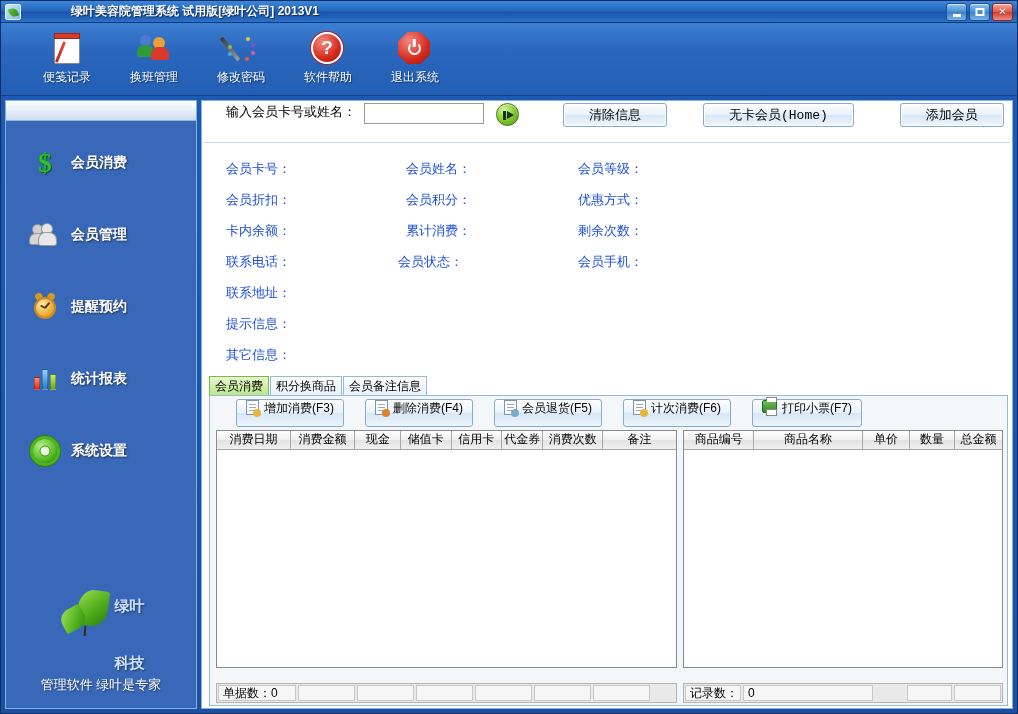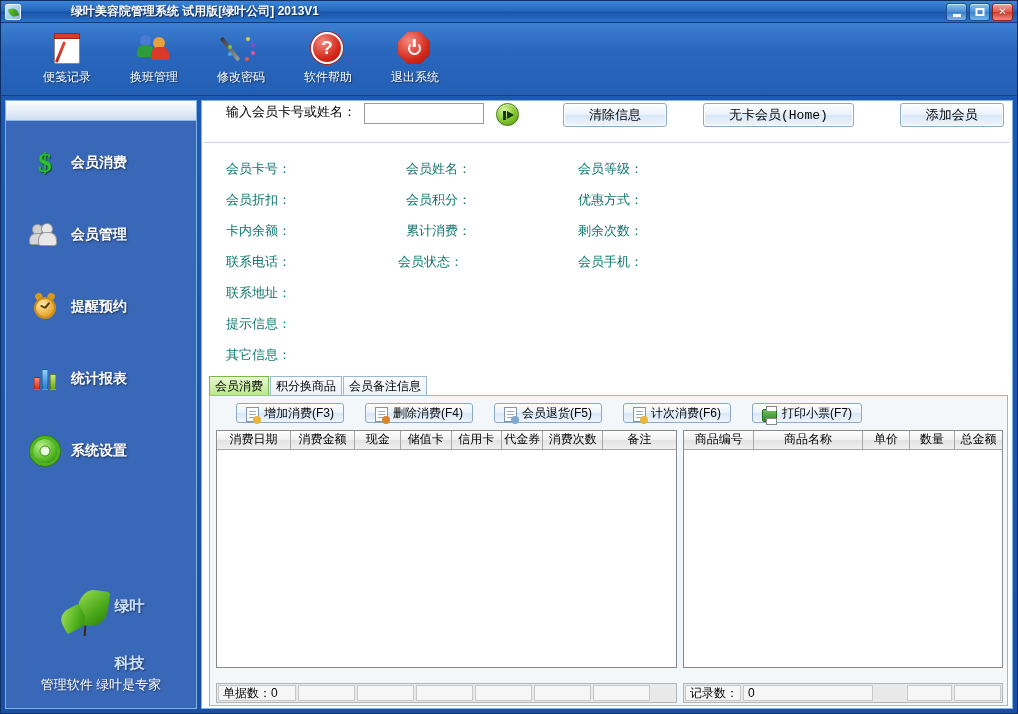--- a/index.html
+++ b/index.html
@@ -236,21 +236,21 @@
   .btn-nocard { margin-left: 28px; font-family: Liberation Mono, monospace; }
   .btn-addmem { margin-left: 38px; }
 
   
   .info-area { flex: 0 0 auto; padding: 10px 0 4px 22px; }
   .info-row { display: flex; height: 31px; align-items: center; }
   .info-cell { display:flex; align-items:center; }
   .c1 { width: 180px; }
   .c2 { width: 172px; }
   .c3 { width: 180px; }
-  .info-label { font-size: 13px; color:#0f766e; white-space:nowrap; }
+  .info-label { font-size: 13px; color:#1d4ed8; white-space:nowrap; }
   .info-value { font-size: 13px; color:#000; margin-left:6px; }
 
   
   .tabs-row { display:flex; padding-left: 5px; margin-top: 2px; align-items:flex-end; height:19px; }
   .tab {
     height: 19px; padding: 0 5px; font-size: 12px; line-height:18px;
     border:1px solid #9ab8d4; border-bottom:none; cursor:pointer;
     background: linear-gradient(180deg,#fbfdff 0%,#e9f1fa 100%);
     color:#000; white-space:nowrap; margin-right:1px;
   }
@@ -258,21 +258,21 @@
     background: linear-gradient(180deg,#e8f7cf 0%,#b9e88a 100%);
     border-color:#79b84a; font-weight:normal;
   }
   .tab-body {
     flex: 1 1 auto; min-height: 0; display:flex; flex-direction:column;
     border:1px solid #9ab8d4; border-top:1px solid #9ab8d4;
     margin: 0 2px 0 5px; background:#f4f7fa;
   }
   .action-row { height: 34px; flex:0 0 34px; display:flex; align-items:center; gap:21px; padding-left: 26px; }
   .act-btn {
-    height: 20px; padding: 0 9px; display:flex; align-items:flex-end; gap:5px;
+    height: 28px; padding: 0 9px; display:flex; align-items:flex-start; gap:5px;
     font-size:12px; color:#000; white-space:nowrap; cursor:pointer;
     border:1px solid #8ba9c8; border-radius:3px;
     background: linear-gradient(180deg,#fdfefe 0%,#eaf2fb 48%,#d8e7f7 52%,#eef5fd 100%);
   }
   .doc-ico { width:13px;height:15px;background:#fff;border:1px solid #7a96b4;position:relative;flex:0 0 13px; }
   .doc-ico::before{content:'';position:absolute;left:2px;top:3px;width:7px;height:1px;background:#9ab;box-shadow:0 3px 0 #9ab,0 6px 0 #9ab;}
   .doc-ico .badge{position:absolute;right:-3px;bottom:-3px;width:8px;height:8px;border-radius:50%;font-size:7px;line-height:8px;text-align:center;color:#fff;}
   .badge.add{background:#e8b73a;}
   .badge.del{background:#d8852a;}
   .badge.ret{background:#7fa8cf;}

